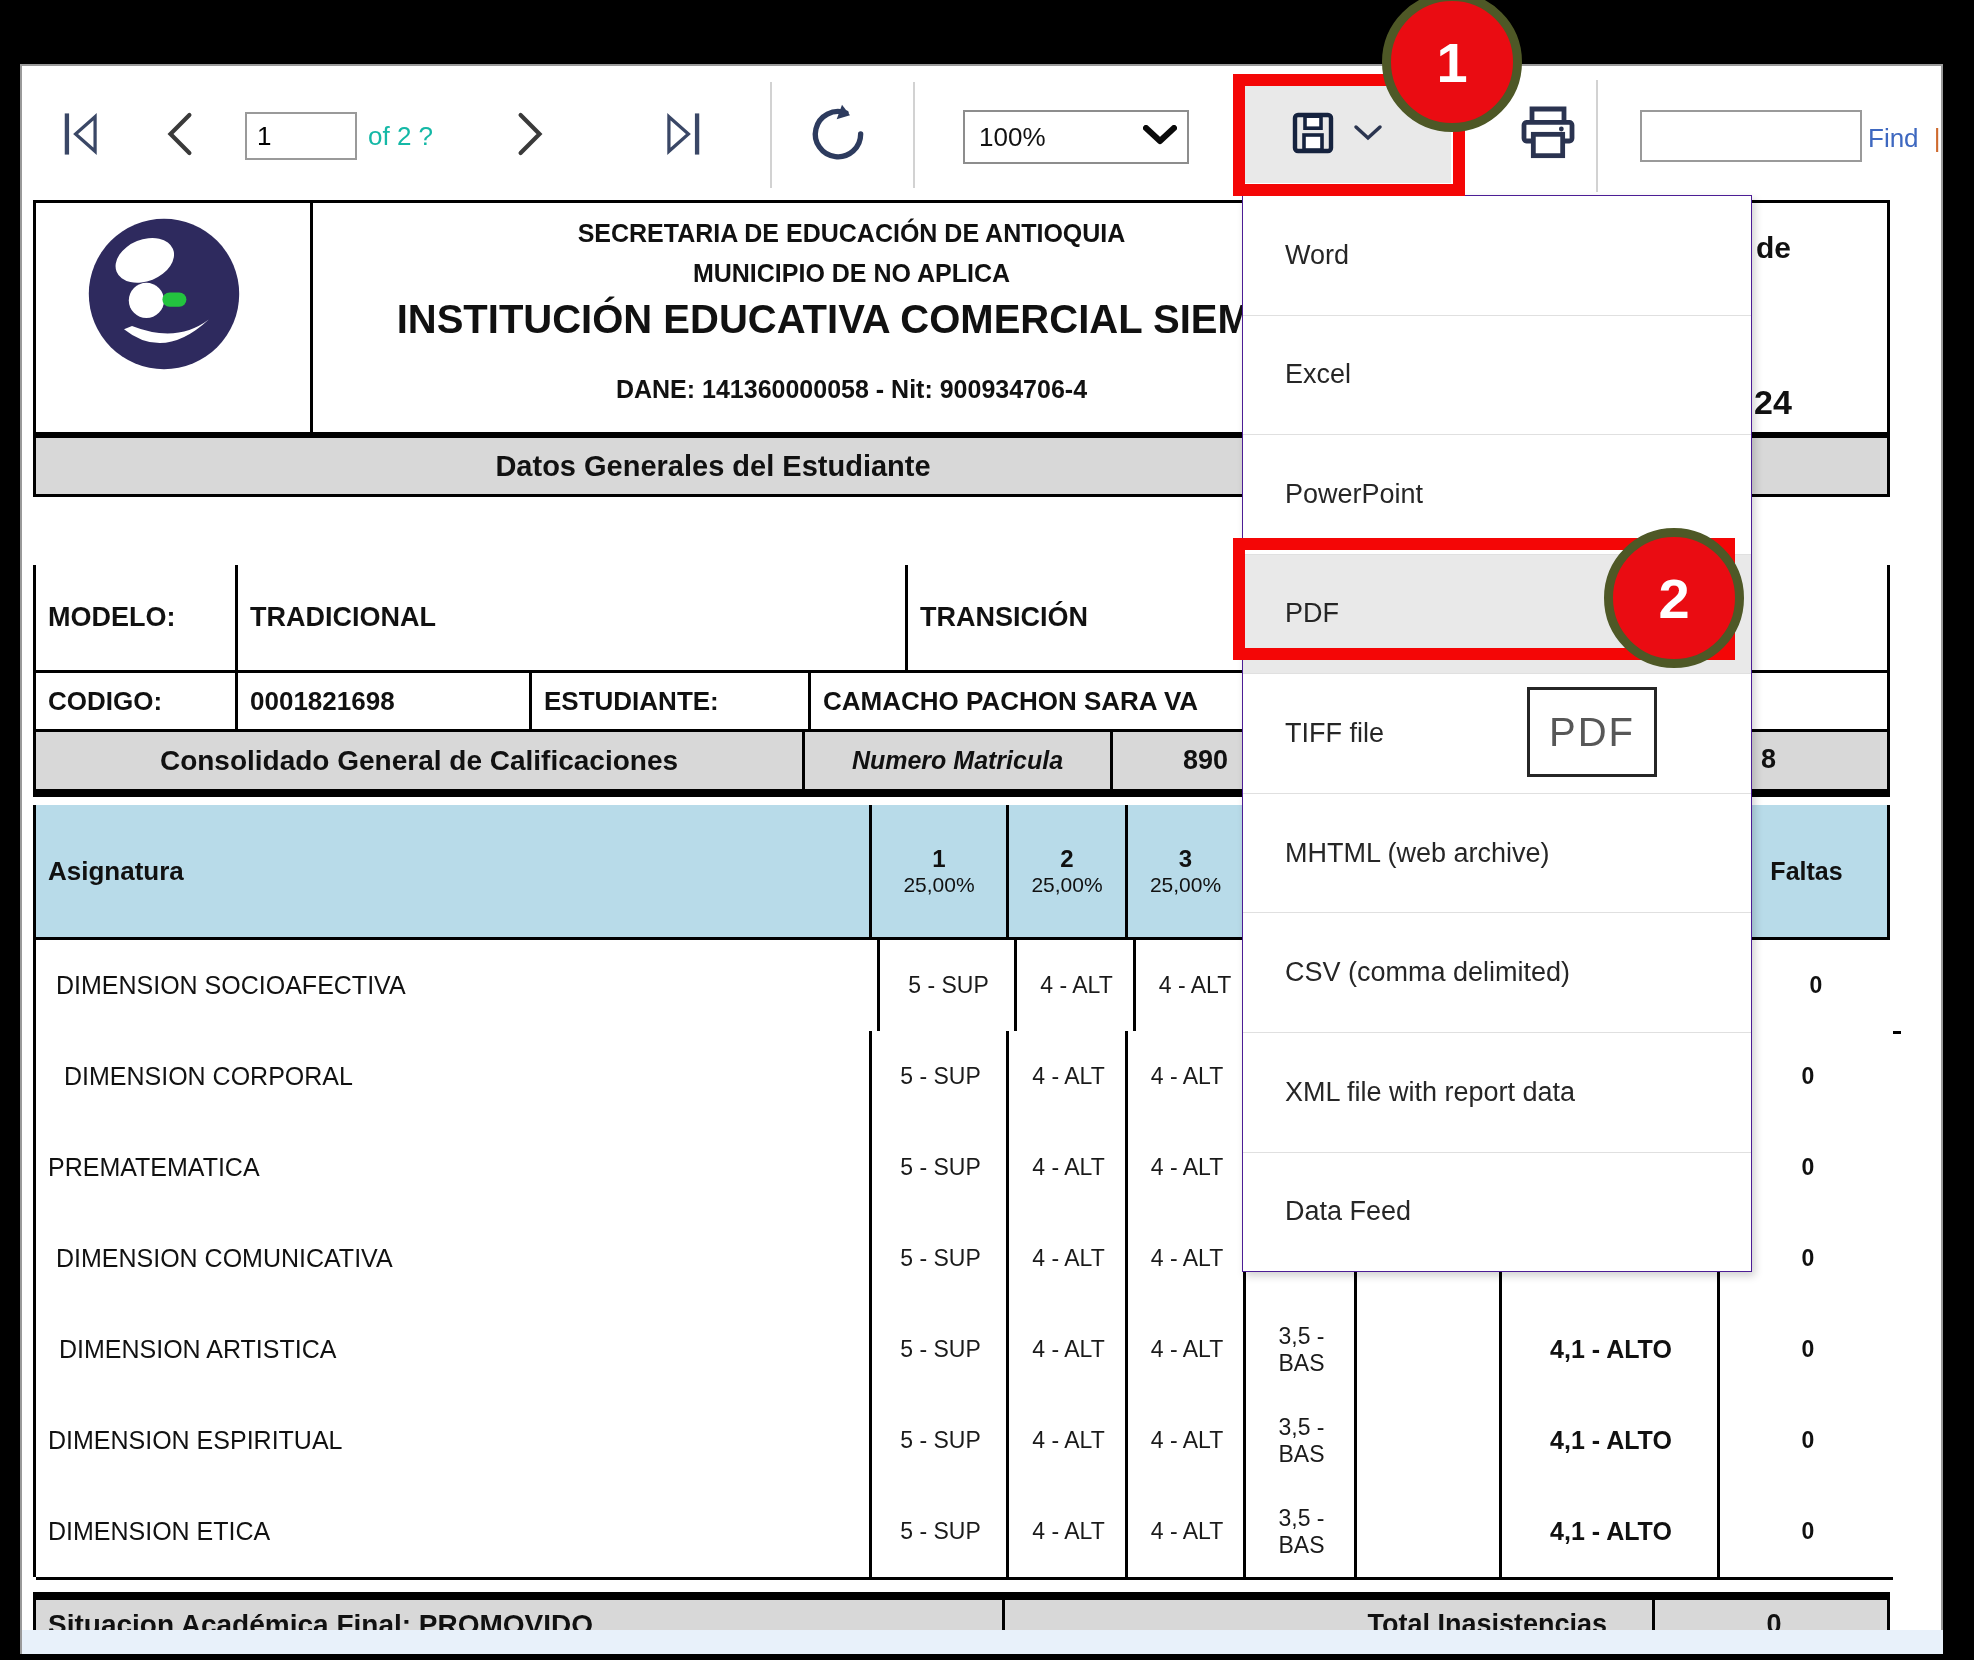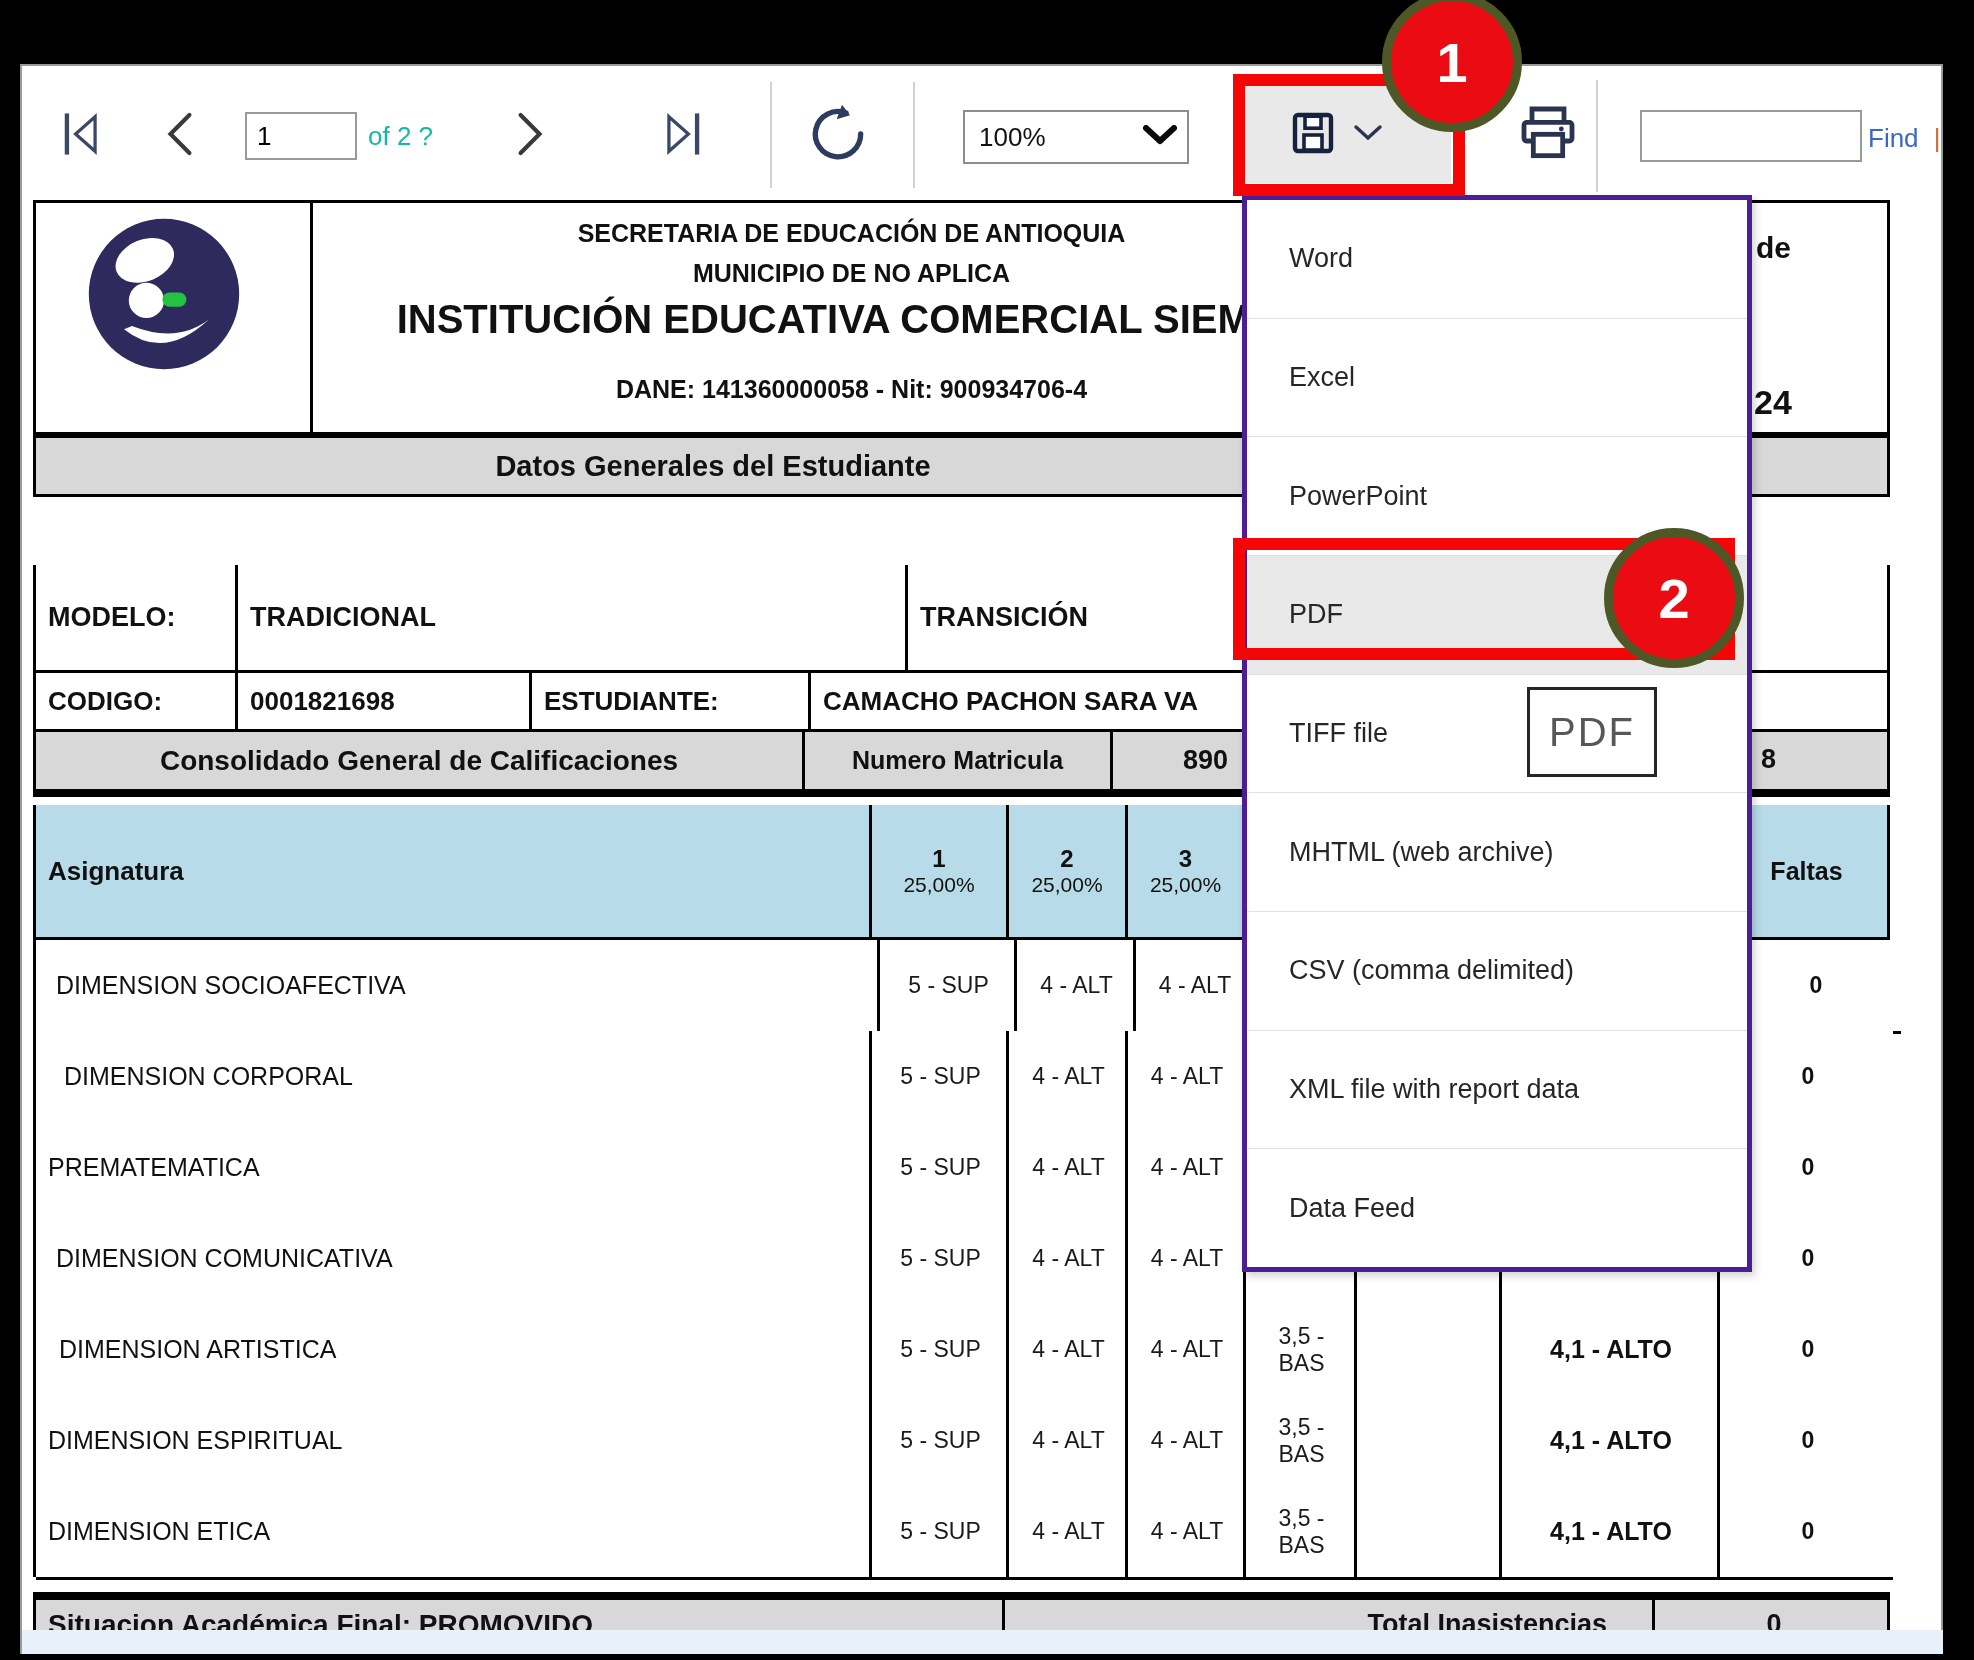--- a/index.html
+++ b/index.html
@@ -21,21 +21,21 @@
   .bl{border-left:3px solid #000;}
   .grayrow{background:#d8d8d8;}
   .bluehead{background:#b8dbe9;}
   .grow{position:absolute;left:0;width:1857px;height:91px;border-bottom:3px solid #000;background:#fff;}
   .gcell{position:absolute;top:0;height:100%;display:flex;align-items:center;justify-content:center;text-align:center;}
   .gname{justify-content:flex-start;padding-left:12px;font-size:25px;}
   .gval{font-size:23px;color:#1a1a1a;}
   .gfinal{font-weight:bold;font-size:25px;}
   .gfaltas{font-weight:bold;font-size:23px;}
   
-  .menu{background:#fdba74;border:5px solid #4c1d95;box-shadow:3px 4px 8px rgba(0,0,0,.18);display:flex;flex-direction:column;}
+  .menu{background:#fdba74;border:1px solid #4c1d95;box-shadow:3px 4px 8px rgba(0,0,0,.18);display:flex;flex-direction:column;}
   .mi{flex:1;display:flex;align-items:center;padding-left:42px;font-size:27px;color:#262626;border-bottom:1px solid #e0e0e0;cursor:pointer;background:#fff;}
   .mi:last-child{border-bottom:none;}
   .mi.hl{background:#e9e9e9;}
   .redbox{border:12px solid #f40606;background:transparent;}
   .badge{border-radius:50%;background:#ea0c12;border:9px solid #4e5826;display:flex;align-items:center;justify-content:center;
          color:#fff;font-size:56px;font-weight:bold;}
   .tooltip{background:#fff;border:3px solid #262626;display:flex;align-items:center;justify-content:center;
            font-size:40px;color:#575757;letter-spacing:2px;}
 </style>
 </head>
@@ -163,21 +163,21 @@
 
   <div class="a" style="left:33px;top:673px;width:1857px;height:59px;border-left:3px solid #000;border-right:3px solid #000;border-bottom:3px solid #000;background:#fff;">
     <div class="a cellL b" style="left:0;top:0;width:199px;height:100%;font-size:26px;">CODIGO:</div>
     <div class="a cellL b bl" style="left:199px;top:0;width:294px;height:100%;font-size:26px;">0001821698</div>
     <div class="a cellL b bl" style="left:493px;top:0;width:279px;height:100%;font-size:26px;">ESTUDIANTE:</div>
     <div class="a cellL b bl" style="left:772px;top:0;width:1085px;height:100%;font-size:26px;white-space:nowrap;overflow:hidden;">CAMACHO PACHON SARA VA</div>
   </div>
 
   <div class="a grayrow" style="left:33px;top:732px;width:1857px;height:65px;border-left:3px solid #000;border-right:3px solid #000;border-bottom:8px solid #000;">
     <div class="a flexc b" style="left:0;top:0;width:766px;height:100%;font-size:28px;">Consolidado General de Calificaciones</div>
-    <div class="a flexc b bl" style="left:766px;top:0;width:308px;height:100%;font-size:25px;">Numero Matricula</div>
+    <div class="a flexc b bl" style="left:766px;top:0;width:308px;height:100%;font-size:25px;font-style:italic;">Numero Matricula</div>
     <div class="a flexc b bl" style="left:1074px;top:0;width:188px;height:100%;font-size:27px;">890</div>
     <div class="a bl" style="left:1262px;top:0;width:595px;height:100%;">
       <span class="a b" style="left:460px;top:12px;font-size:27px;">8</span>
     </div>
   </div>
 
   <div class="a vline" style="left:1748px;top:497px;width:3px;height:300px;z-index:2;"></div>
 
   <div class="a bluehead" style="left:33px;top:805px;width:1857px;height:135px;border-left:3px solid #000;border-right:3px solid #000;border-bottom:3px solid #000;">
     <div class="a cellL b" style="left:0;top:0;width:833px;height:100%;font-size:26px;">Asignatura</div>

